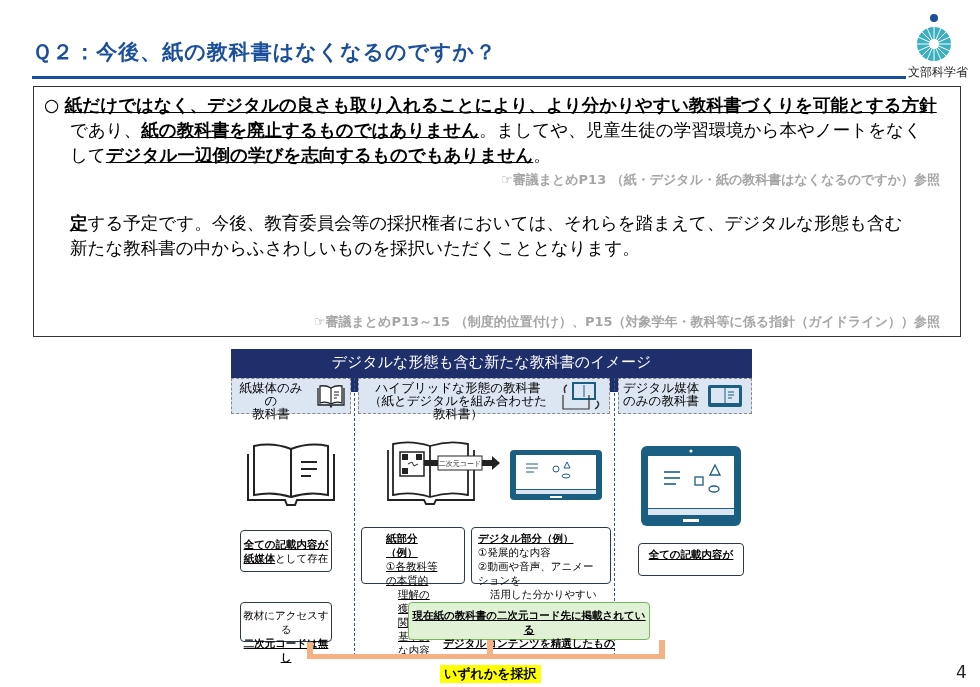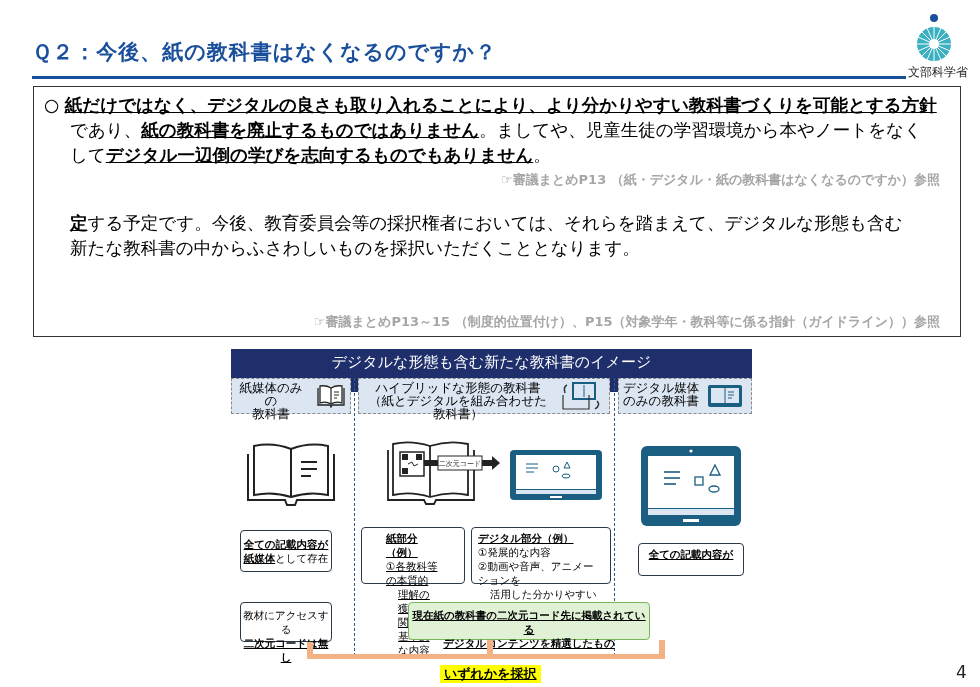--- a/index.html
+++ b/index.html
@@ -26,21 +26,21 @@
   .cat .ico { position: absolute; top: 5px; width: 30px; height: 24px; }
 
   .vdash { position: absolute; width: 0; border-left: 1.5px dashed #2b5d8c; }
 
   .bubble { position: absolute; background: #fff; border: 1.5px solid #2a3a4a; border-radius: 4px; font-size: 10.5px; line-height: 14px; }
   .bubble.green { background: #e0f1d6; border-color: #79b55b; }
   .bubble .c { text-align: center; }
   .bubble .bu { text-decoration: underline; font-weight: bold; }
 
   .orange { position: absolute; background: #f4b183; }
-  .adopt { position: absolute; left: 440px; top: 665px; background: #ffff00; font-size: 13px; font-weight: bold; text-decoration: underline; padding: 0 4px; line-height: 18px; }
+  .adopt { position: absolute; left: 440px; top: 665px; background: #ffff00; font-size: 13px; font-weight: bold; padding: 0 4px; line-height: 18px; }
   .page-num { position: absolute; left: 956px; top: 662px; font-size: 17px; color: #222; }
 </style>
 </head>
 <body>
 
 <div class="title">Ｑ２：今後、紙の教科書はなくなるのですか？</div>
 <div class="title-rule"></div>
 
 <div class="logo">
   <div class="logo-dot"></div>

